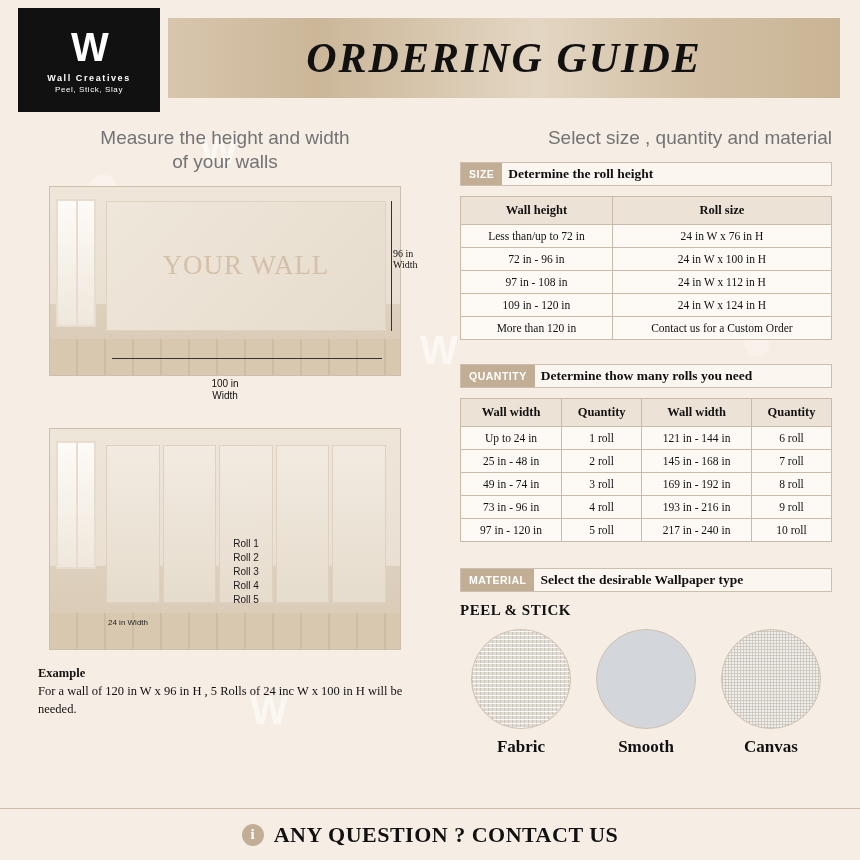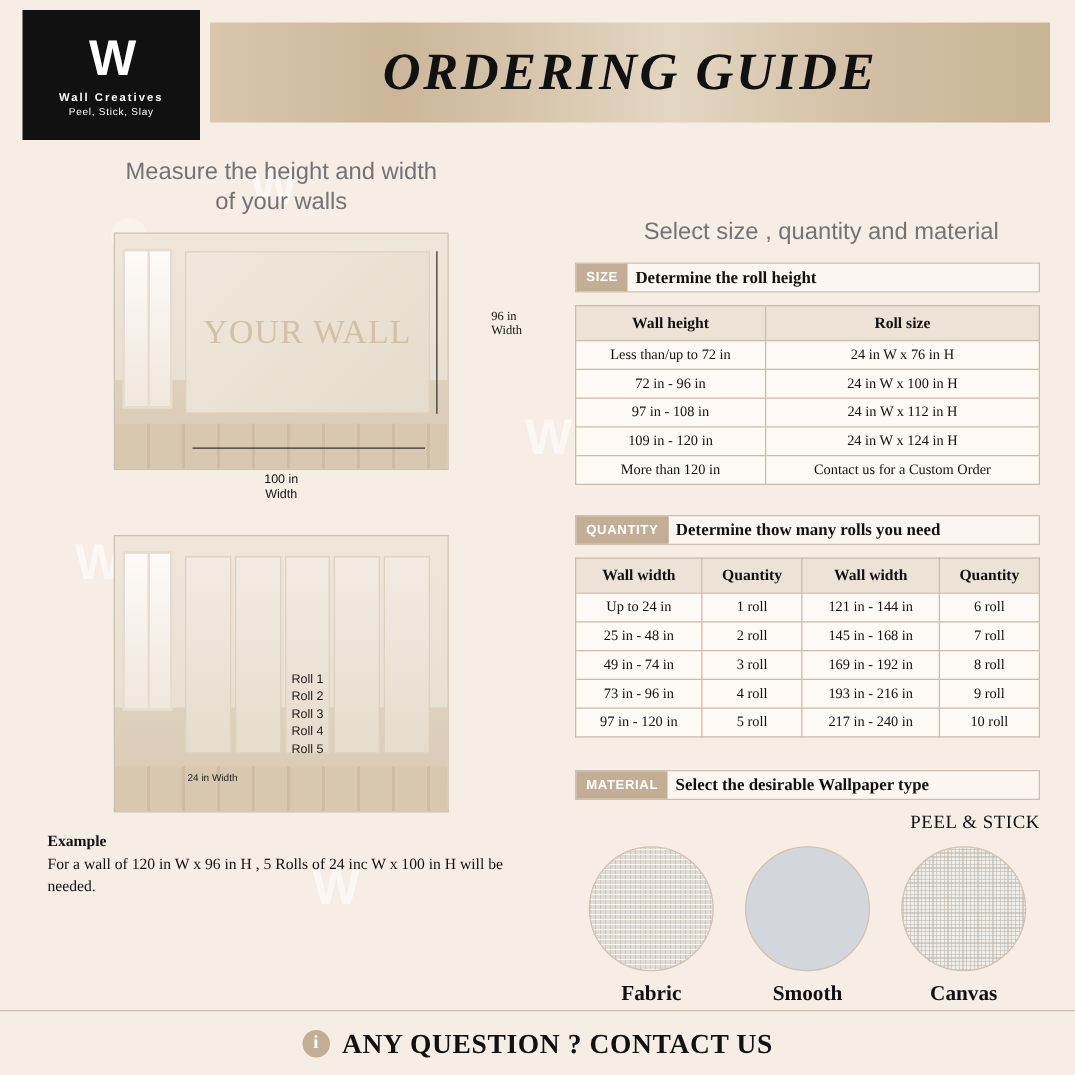--- a/index.html
+++ b/index.html
@@ -69,26 +69,26 @@
   
   .left-col { position: absolute; left: 34px; top: 126px; width: 382px; }
   .right-col { position: absolute; left: 460px; top: 126px; width: 372px; }
 
   .col-heading {
     font-family: "Liberation Sans", sans-serif;
     font-size: 19px; color: #737373; text-align: center;
     line-height: 1.25;
     margin-bottom: 12px;
   }
-  .right-col .col-heading { text-align: center; padding-left: 22px; margin-top: 48px; }
+  .right-col .col-heading { text-align: right; padding-left: 22px; }
 
   
   .room {
     position: relative;
-    width: 268px; height: 190px;
+    width: 352px; height: 190px;
     margin: 0 auto;
     border: 1px solid #cdbfae;
     overflow: hidden;
     background: linear-gradient(180deg,#efe6da 0%, #e9dfd2 62%, #ddd0bd 62.5%, #d8c9b3 100%);
   }
   .room .floor {
     position: absolute; left: 0; right: 0; bottom: 0; height: 36px;
     background: repeating-linear-gradient(90deg,#d9c8b0 0 26px,#cfbda3 26px 28px);
   }
   .room .window {
@@ -180,23 +180,23 @@
   table.tbl th {
     background: #ece2d5;
     font-weight: bold;
     font-size: 12.5px;
     padding: 6px 2px;
   }
   table.tbl td { background: #fdfaf5; }
 
   
   .peelstick {
-    text-align: right;
+    text-align: left;
     font-family: "Liberation Serif", serif;
-    font-weight: normal; font-size: 15px; letter-spacing: 0.5px;
+    font-weight: bold; font-size: 15px; letter-spacing: 0.5px;
     color: #111; margin: 6px 0 10px;
   }
   .swatches { display: flex; justify-content: space-between; padding: 0 8px; }
   .swatch { width: 106px; text-align: center; }
   .circle {
     width: 100px; height: 100px; border-radius: 50%;
     margin: 0 auto 8px;
     border: 1px solid #cfc2b0;
   }
   .sw-smooth { background: #d3d6da; }

